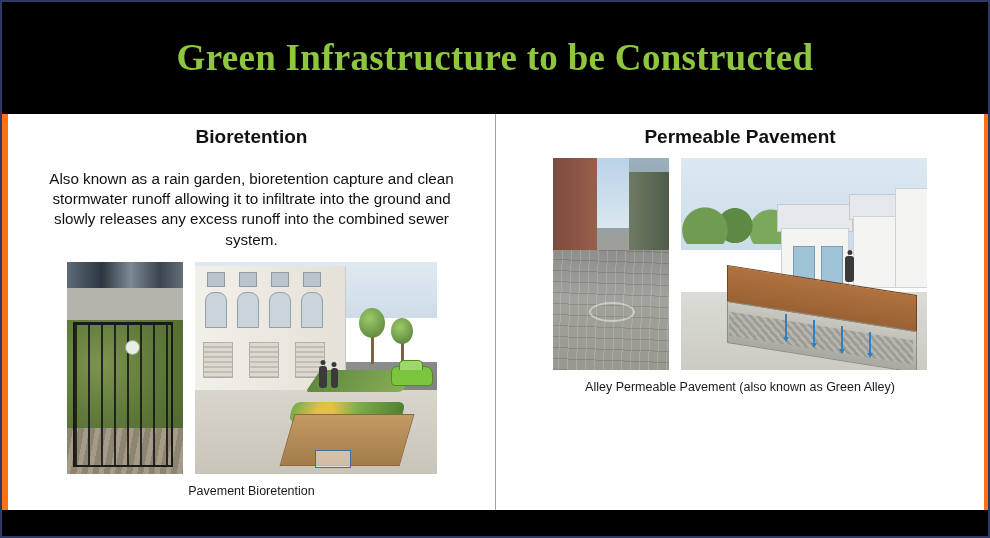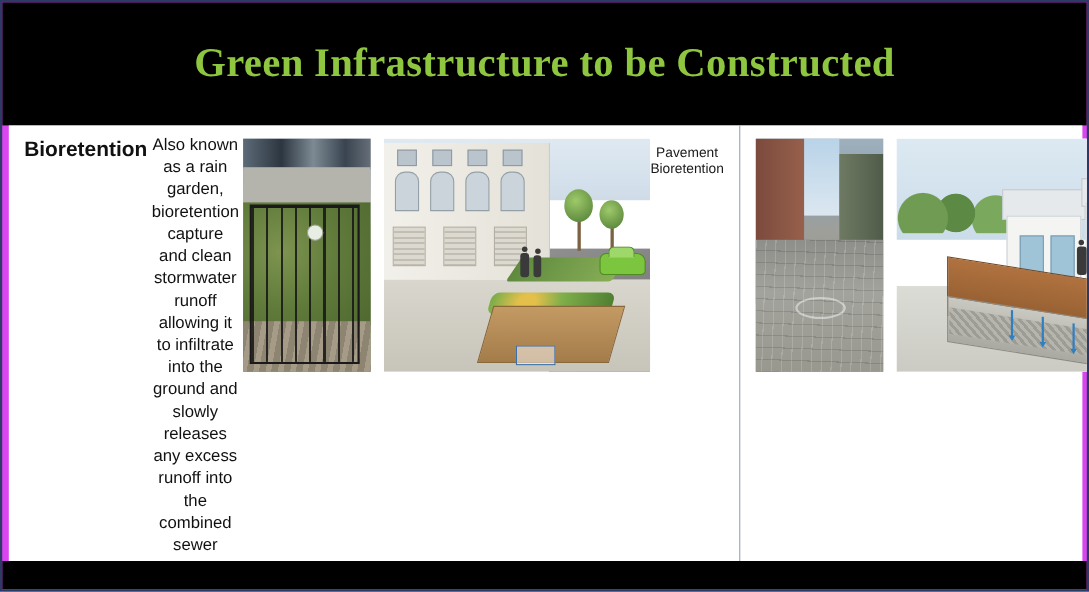--- a/index.html
+++ b/index.html
@@ -7,21 +7,21 @@
     padding: 0;
     background: #ffffff;
   }
   body {
     font-family: "Liberation Sans", sans-serif;
   }
   #slide {
     position: relative;
     width: 990px;
     height: 538px;
-    background: #d946ef;
+    background: #f97316;
     border: 2px solid #2d3a66;
     box-sizing: border-box;
     overflow: hidden;
   }
   #title-bar {
     position: absolute;
     left: 0;
     top: 0;
     width: 100%;
     height: 112px;
@@ -48,38 +48,39 @@
     background: #ffffff;
     display: flex;
     box-sizing: border-box;
   }
   .panel {
     position: relative;
     flex: 1 1 50%;
     box-sizing: border-box;
     padding: 8px 14px 0 14px;
     display: flex;
-    align-items: flex-start;
+    flex-direction: column;
+    align-items: center;
   }
   .panel.left {
     border-right: 1px solid #9aa3b0;
   }
   .panel-heading {
     font-size: 19px;
     font-weight: bold;
     color: #111111;
     text-align: center;
     margin: 4px 0 6px 0;
   }
   .panel-desc {
     font-size: 15.2px;
     color: #111111;
     text-align: center;
     line-height: 1.33;
-    margin: 0 4px 8px 4px;
+    margin: 15px 4px 8px 4px;
     max-width: 440px;
   }
   .images-row {
     display: flex;
     gap: 12px;
     align-items: flex-start;
     justify-content: center;
     margin-top: 4px;
   }
   .caption {
@@ -400,20 +401,21 @@
           <div class="person" style="left:124px; top:104px; width:8px; height:22px;"></div>
           <div class="person" style="left:136px; top:106px; width:7px; height:20px;"></div>
         </div>
 
       </div>
 
       <div class="caption">Pavement Bioretention</div>
     </div>
 
     <div class="panel right">
+      <div class="panel-heading">Permeable Pavement</div>
 
       <div class="images-row">
 
         <div class="photo pp-photo">
           <div class="pp-sky"></div>
           <div class="pp-leftwall"></div>
           <div class="pp-rightwall"></div>
           <div class="pp-alley"></div>
           <div class="pp-pavers"></div>
           <div class="pp-circle"></div>
@@ -440,18 +442,19 @@
           <div class="ppr-arrow" style="left:104px; top:156px; height:24px;"></div>
           <div class="ppr-arrow" style="left:132px; top:162px; height:24px;"></div>
           <div class="ppr-arrow" style="left:160px; top:168px; height:24px;"></div>
           <div class="ppr-arrow" style="left:188px; top:174px; height:22px;"></div>
 
           <div class="person" style="left:164px; top:98px; width:9px; height:26px;"></div>
         </div>
 
       </div>
 
+      <div class="caption">Alley Permeable Pavement (also known as Green Alley)</div>
     </div>
 
   </div>
 
   <div id="footer-bar"></div>
 </div>
 
 </body></html>

